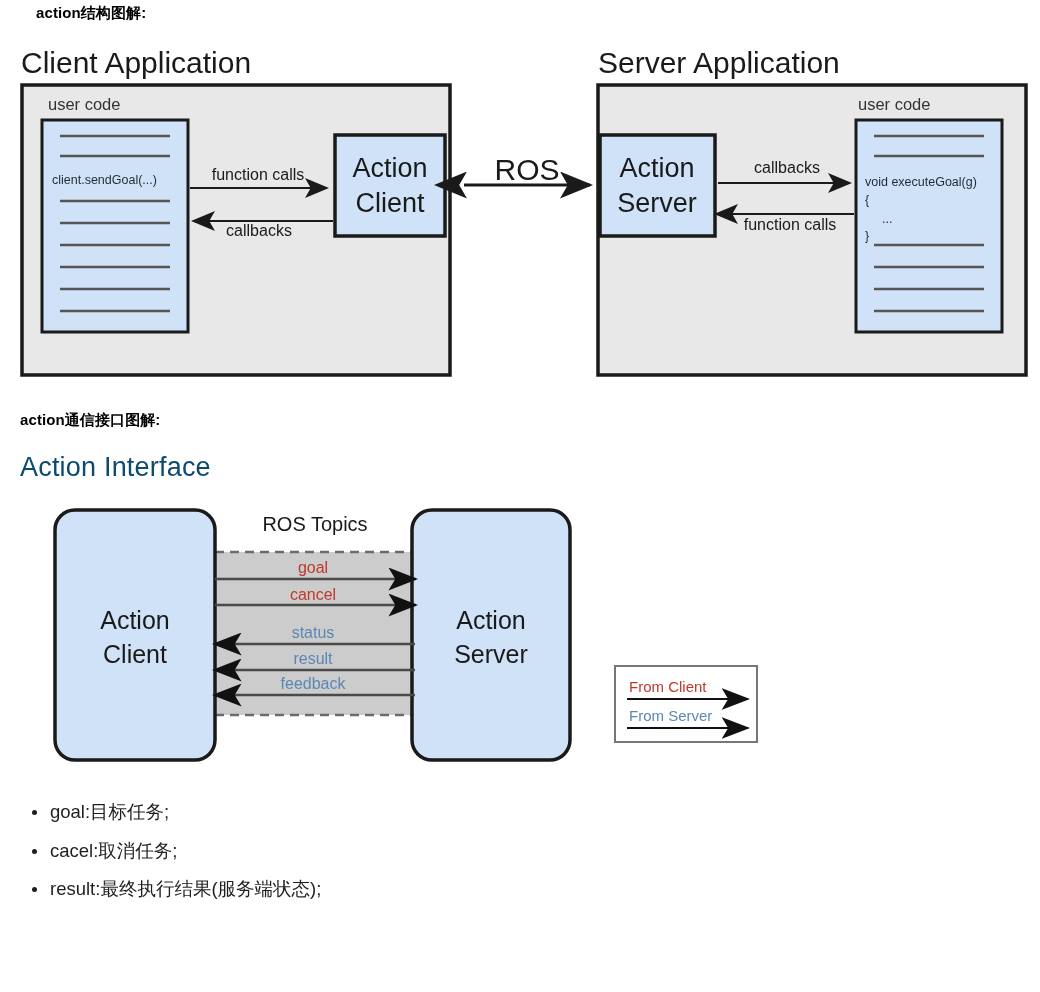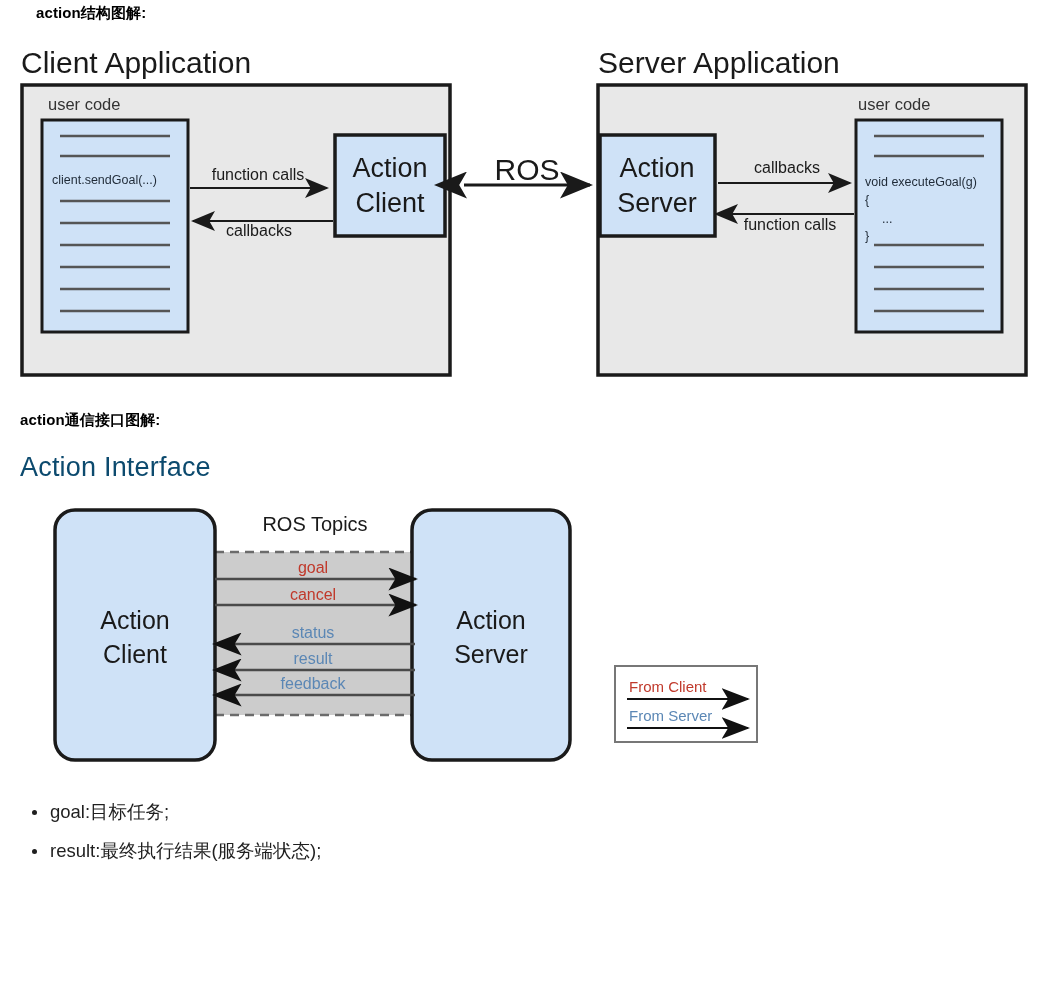--- a/index.html
+++ b/index.html
@@ -193,14 +193,15 @@
 
   <rect x="615" y="171" width="142" height="76" fill="#ffffff" stroke="#777777" stroke-width="2"></rect>
   <text x="629" y="197" font-family="'Liberation Sans', sans-serif" font-size="15" fill="#c0392b">From Client</text>
   <line x1="627" y1="204" x2="748" y2="204" stroke="#111111" stroke-width="2.2" marker-end="url(#tarrow-r)"></line>
   <text x="629" y="226" font-family="'Liberation Sans', sans-serif" font-size="15" fill="#5b87b5">From Server</text>
   <line x1="627" y1="233" x2="748" y2="233" stroke="#111111" stroke-width="2.2" marker-end="url(#tarrow-r)"></line>
 </svg>
 
 <ul class="bullet-list">
   <li>goal:目标任务;</li>
+  <li>cacel:取消任务;</li>
   <li>result:最终执行结果(服务端状态);</li>
 </ul>
 
 </body></html>

